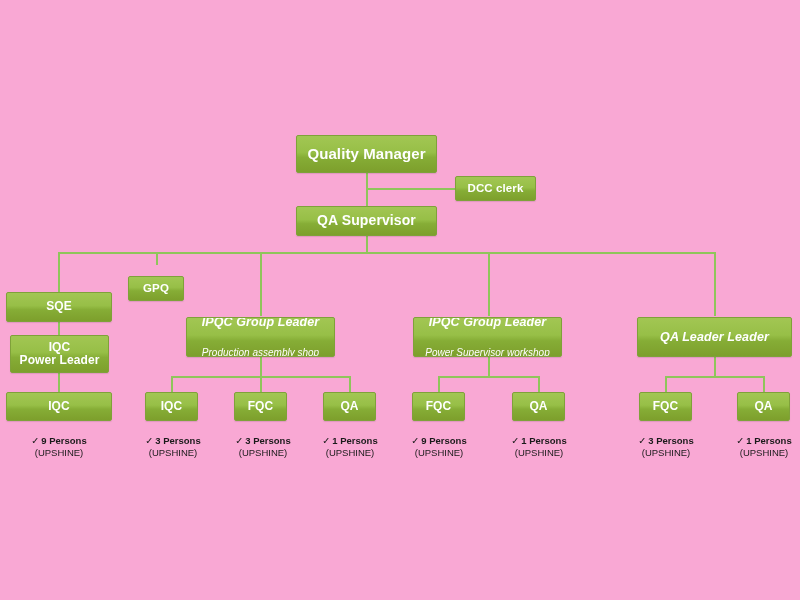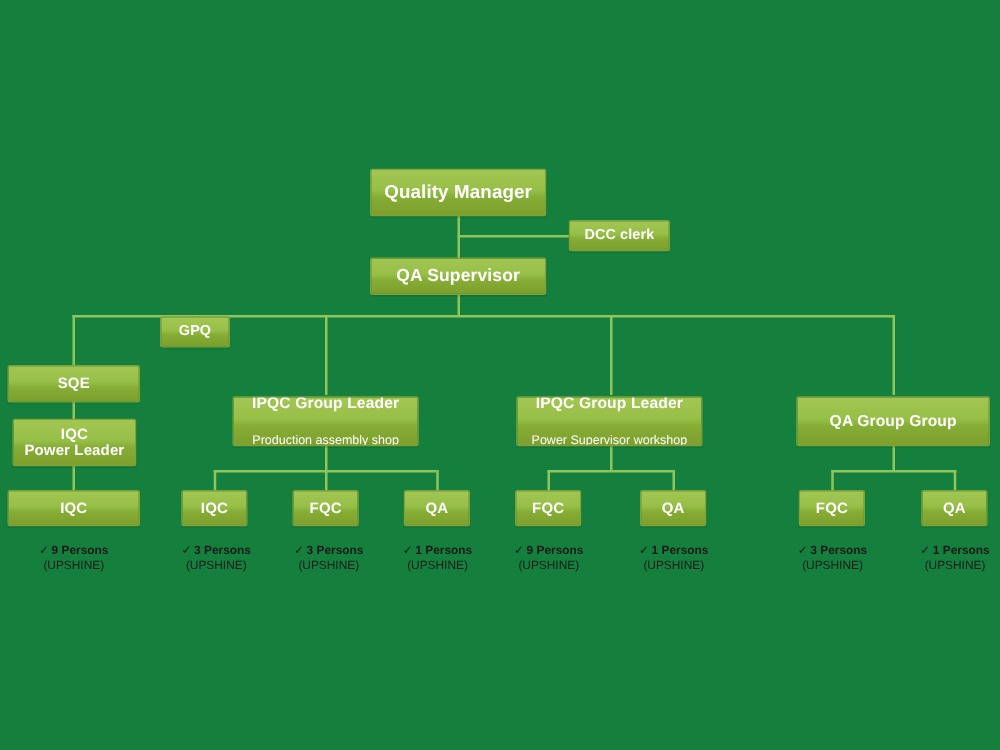--- a/index.html
+++ b/index.html
@@ -10,21 +10,21 @@
   body {
     width: 800px;
     height: 600px;
     font-family: "Liberation Sans", sans-serif;
     overflow: hidden;
   }
   #chart-canvas {
     position: relative;
     width: 800px;
     height: 600px;
-    background: #15803d;
+    background: #f9a8d4;
   }
 
   
   .conn {
     position: absolute;
     background: #8fc55b;
   }
   .conn.h { height: 2px; }
   .conn.v { width: 2px; }
 
@@ -52,21 +52,21 @@
   .node .subtitle {
     font-weight: normal;
     margin-top: 18px;
   }
 
   
   .node.lvl1 { font-size: 15px; }
   .node.lvl2 { font-size: 14px; }
   .node.small { font-size: 11.5px; }
   .node.leaf  { font-size: 12px; }
-  .node.lead  { font-size: 12.5px; }
+  .node.lead  { font-size: 12.5px; font-style: italic; }
   .node.lead .subtitle { font-size: 10px; }
   .node.stack { font-size: 12px; }
 
   
   .count {
     position: absolute;
     text-align: center;
     color: #1a1a1a;
     font-size: 9.5px;
     line-height: 1.28;
@@ -133,21 +133,21 @@
   </div>
 
   <div class="node small" style="left:455px; top:176px; width:81px; height:25px;">
     <span class="title">DCC clerk</span>
   </div>
 
   <div class="node lvl2" style="left:296px; top:206px; width:141px; height:30px;">
     <span class="title">QA Supervisor</span>
   </div>
 
-  <div class="node small" style="left:128px; top:253px; width:56px; height:25px;">
+  <div class="node small" style="left:128px; top:276px; width:56px; height:25px;">
     <span class="title">GPQ</span>
   </div>
 
   <div class="node leaf" style="left:6px; top:292px; width:106px; height:30px;">
     <span class="title">SQE</span>
   </div>
 
   <div class="node stack" style="left:10px; top:335px; width:99px; height:38px;">
     <span class="title">IQC</span>
     <span class="title">Power Leader</span>
@@ -181,21 +181,21 @@
 
   <div class="node leaf" style="left:412px; top:392px; width:53px; height:29px;">
     <span class="title">FQC</span>
   </div>
 
   <div class="node leaf" style="left:512px; top:392px; width:53px; height:29px;">
     <span class="title">QA</span>
   </div>
 
   <div class="node lead" style="left:637px; top:317px; width:155px; height:40px;">
-    <span class="title">QA Group Group</span>
+    <span class="title">QA Leader Leader</span>
   </div>
 
   <div class="node leaf" style="left:639px; top:392px; width:53px; height:29px;">
     <span class="title">FQC</span>
   </div>
 
   <div class="node leaf" style="left:737px; top:392px; width:53px; height:29px;">
     <span class="title">QA</span>
   </div>
 

